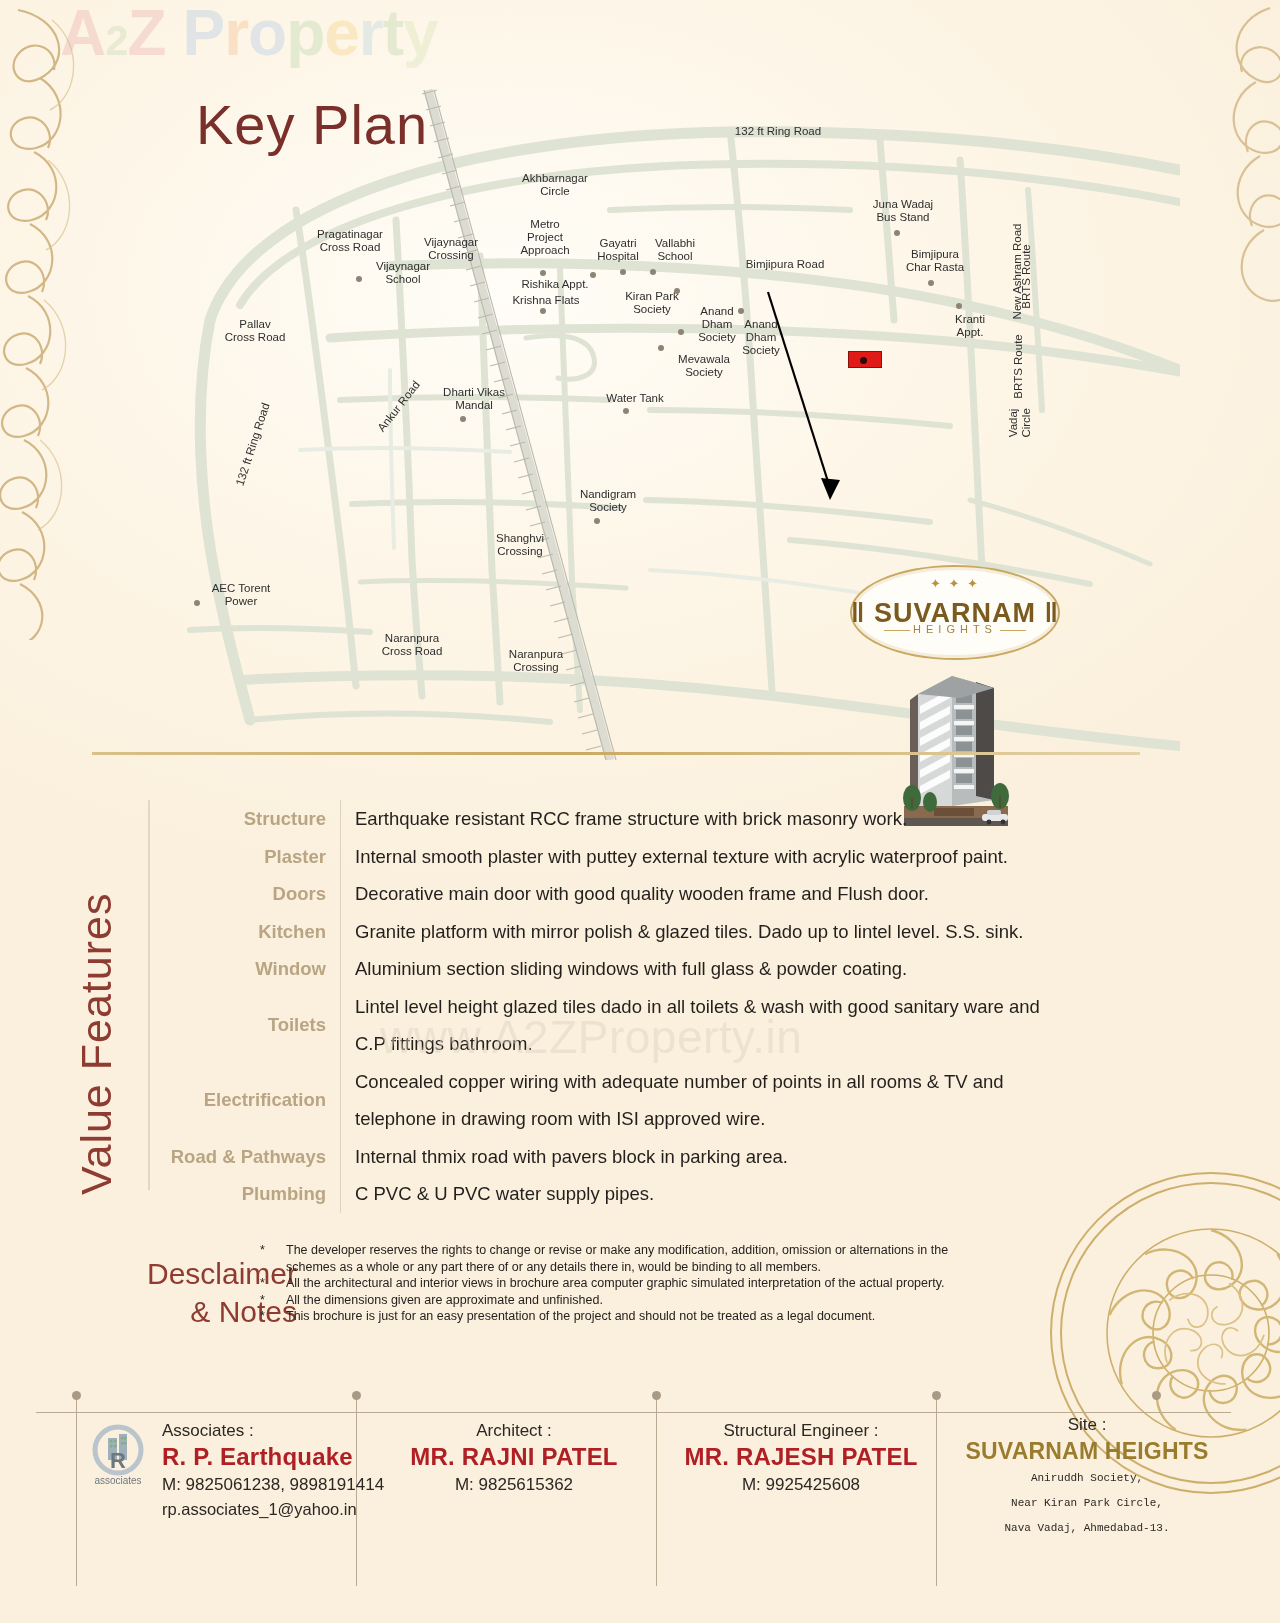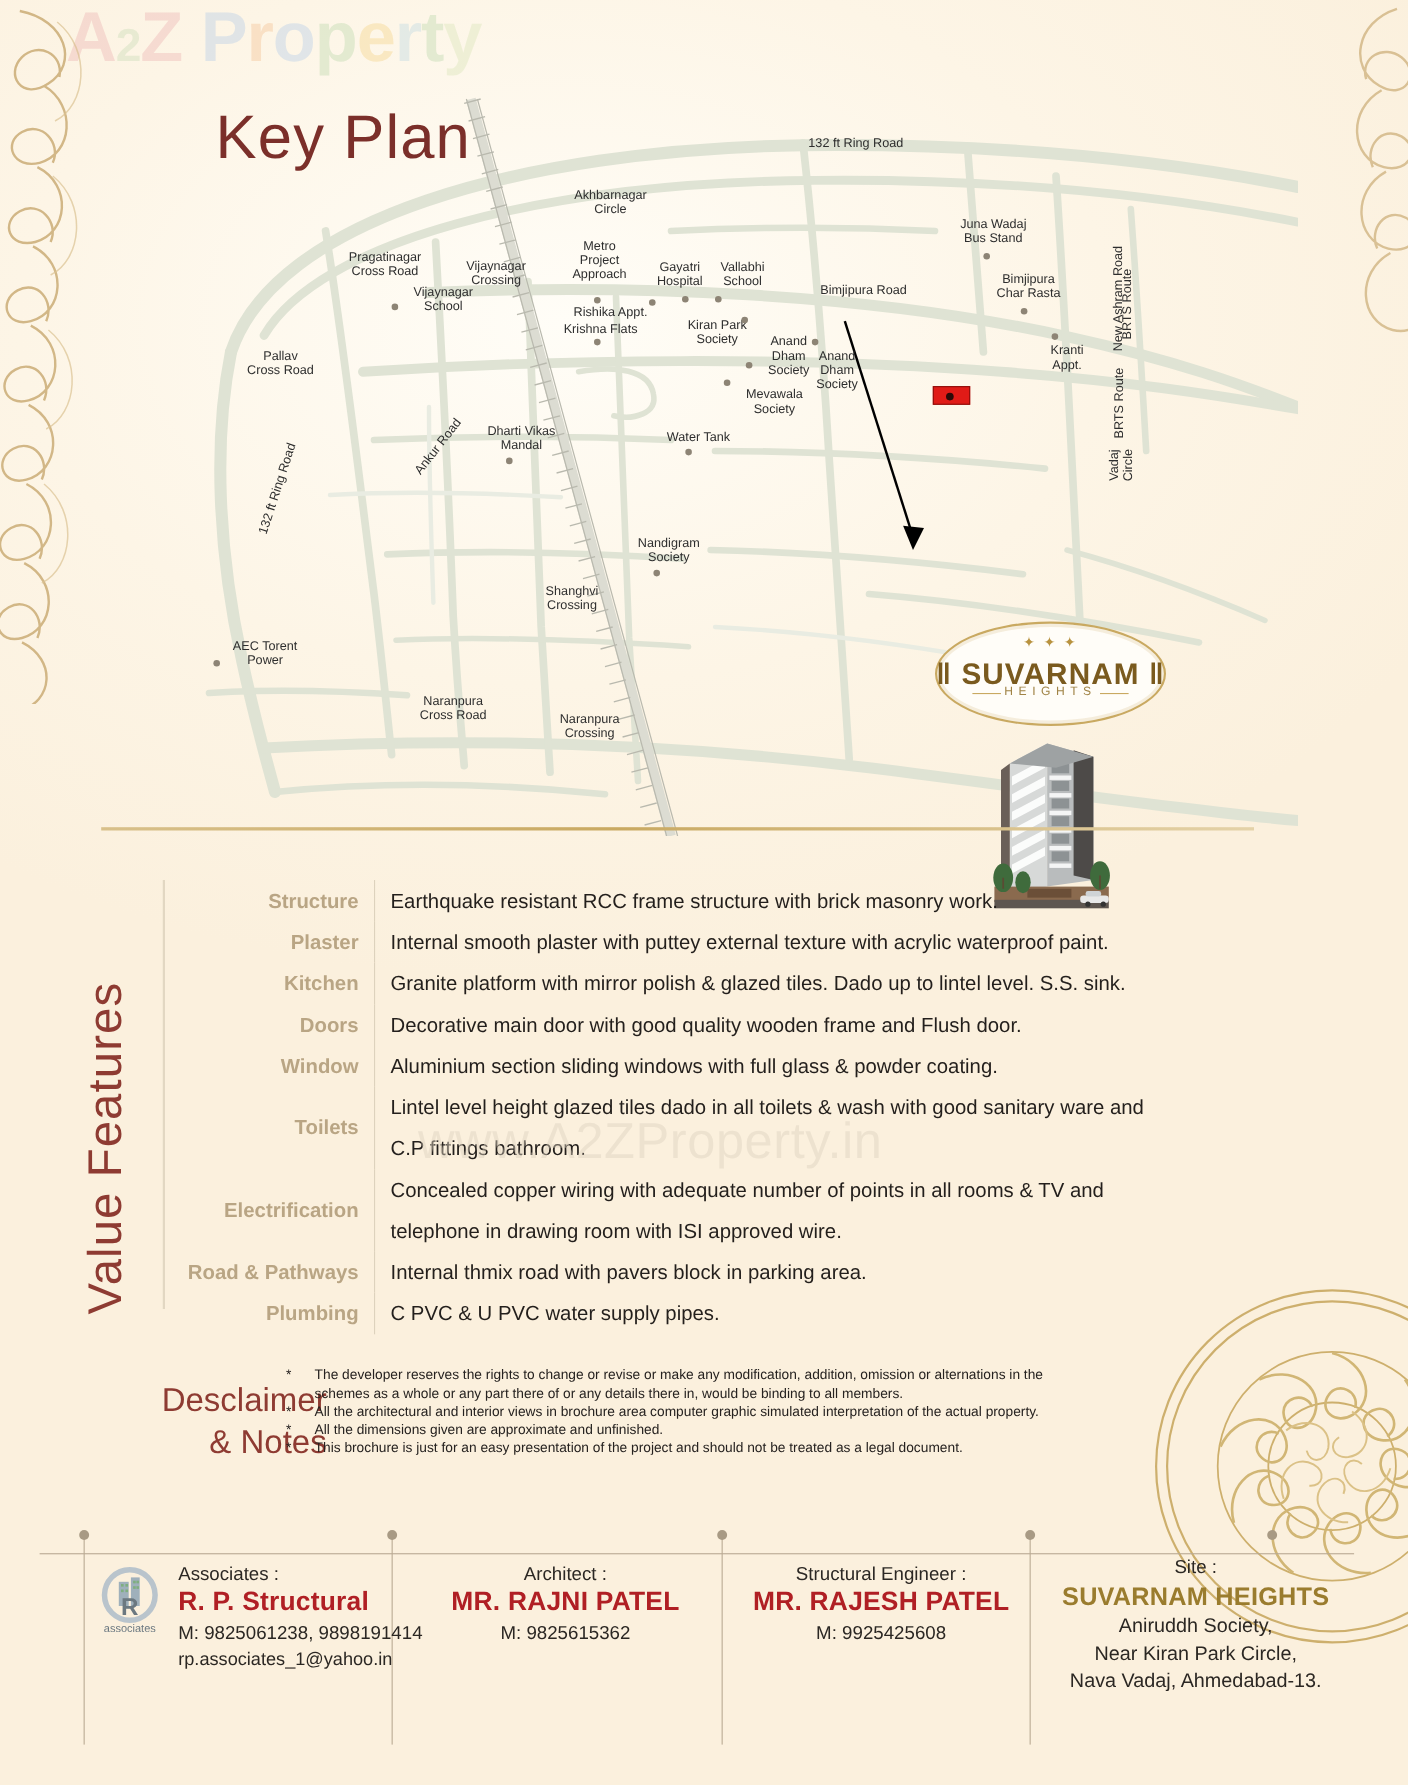--- a/index.html
+++ b/index.html
@@ -158,21 +158,21 @@
   .fdiv::before{
     content:""; position:absolute; left:-4px; top:-7px;
     width:9px; height:9px; border-radius:50%; background:#a89a84;
   }
   .fcol { position:absolute; top:34px; text-align:center; }
   .frole { font-size:17px; color:#2b2723; line-height:22px; }
   .fname { font-size:24px; font-weight:bold; color:#b01f24; line-height:30px; letter-spacing:.2px; }
   .fname.gold { color:#9a7c2e; font-size:23px; }
   .fphone { font-size:17px; color:#2b2723; line-height:25px; }
   .fmail { font-size:16.5px; color:#2b2723; line-height:24px; }
-  .faddr { font-size:18px; color:#2b2723; line-height:25px; }
+  .faddr { font-size:11px; color:#2b2723; line-height:25px;font-family:Liberation Mono, monospace; }
 
   
   #dev-logo { position:absolute; left:52px; top:36px; width:66px; height:66px; }
   #dev-block { position:absolute; left:126px; top:34px; text-align:left; }
 </style>
 </head>
 <body>
 
 <div id="page">
 
@@ -476,28 +476,28 @@
         <div class="flabel">Structure</div>
         <div class="fsep"></div>
         <div class="fdesc">Earthquake resistant RCC frame structure with brick masonry work.</div>
       </div>
       <div class="frow">
         <div class="flabel">Plaster</div>
         <div class="fsep"></div>
         <div class="fdesc">Internal smooth plaster with puttey external texture with acrylic waterproof paint.</div>
       </div>
       <div class="frow">
+        <div class="flabel">Doors</div>
+        <div class="fsep"></div>
+        <div class="fdesc">Decorative main door with good quality wooden frame and Flush door.</div>
+      </div>
+      <div class="frow">
         <div class="flabel">Kitchen</div>
         <div class="fsep"></div>
         <div class="fdesc">Granite platform with mirror polish &amp; glazed tiles. Dado up to lintel level. S.S. sink.</div>
-      </div>
-      <div class="frow">
-        <div class="flabel">Doors</div>
-        <div class="fsep"></div>
-        <div class="fdesc">Decorative main door with good quality wooden frame and Flush door.</div>
       </div>
       <div class="frow">
         <div class="flabel">Window</div>
         <div class="fsep"></div>
         <div class="fdesc">Aluminium section sliding windows with full glass &amp; powder coating.</div>
       </div>
       <div class="frow">
         <div class="flabel">Toilets</div>
         <div class="fsep"></div>
         <div class="fdesc">Lintel level height glazed tiles dado in all toilets &amp; wash with good sanitary ware and C.P fittings bathroom.</div>
@@ -626,21 +626,21 @@
           <rect x="36" y="15" width="2.4" height="2.4"></rect>
         <rect x="33" y="20" width="2.4" height="2.4"></rect>
           <rect x="36" y="20" width="2.4" height="2.4"></rect>
       </g>
       <text x="30" y="46" font-family="Liberation Sans, sans-serif" font-size="22" font-weight="bold" fill="#6b7880" text-anchor="middle">R</text>
       <text x="30" y="62" font-family="Liberation Sans, sans-serif" font-size="10" fill="#6b7880" text-anchor="middle">associates</text>
     </svg>
 
     <div id="dev-block">
       <div class="frole">Associates :</div>
-      <div class="fname">R. P. Structural</div>
+      <div class="fname">R. P. Earthquake</div>
       <div class="fphone">M: 9825061238, 9898191414</div>
       <div class="fmail">rp.associates_1@yahoo.in</div>
     </div>
 
     <div class="fcol" style="left:348px;width:260px">
       <div class="frole">Architect :</div>
       <div class="fname">MR. RAJNI PATEL</div>
       <div class="fphone">M: 9825615362</div>
     </div>
 

